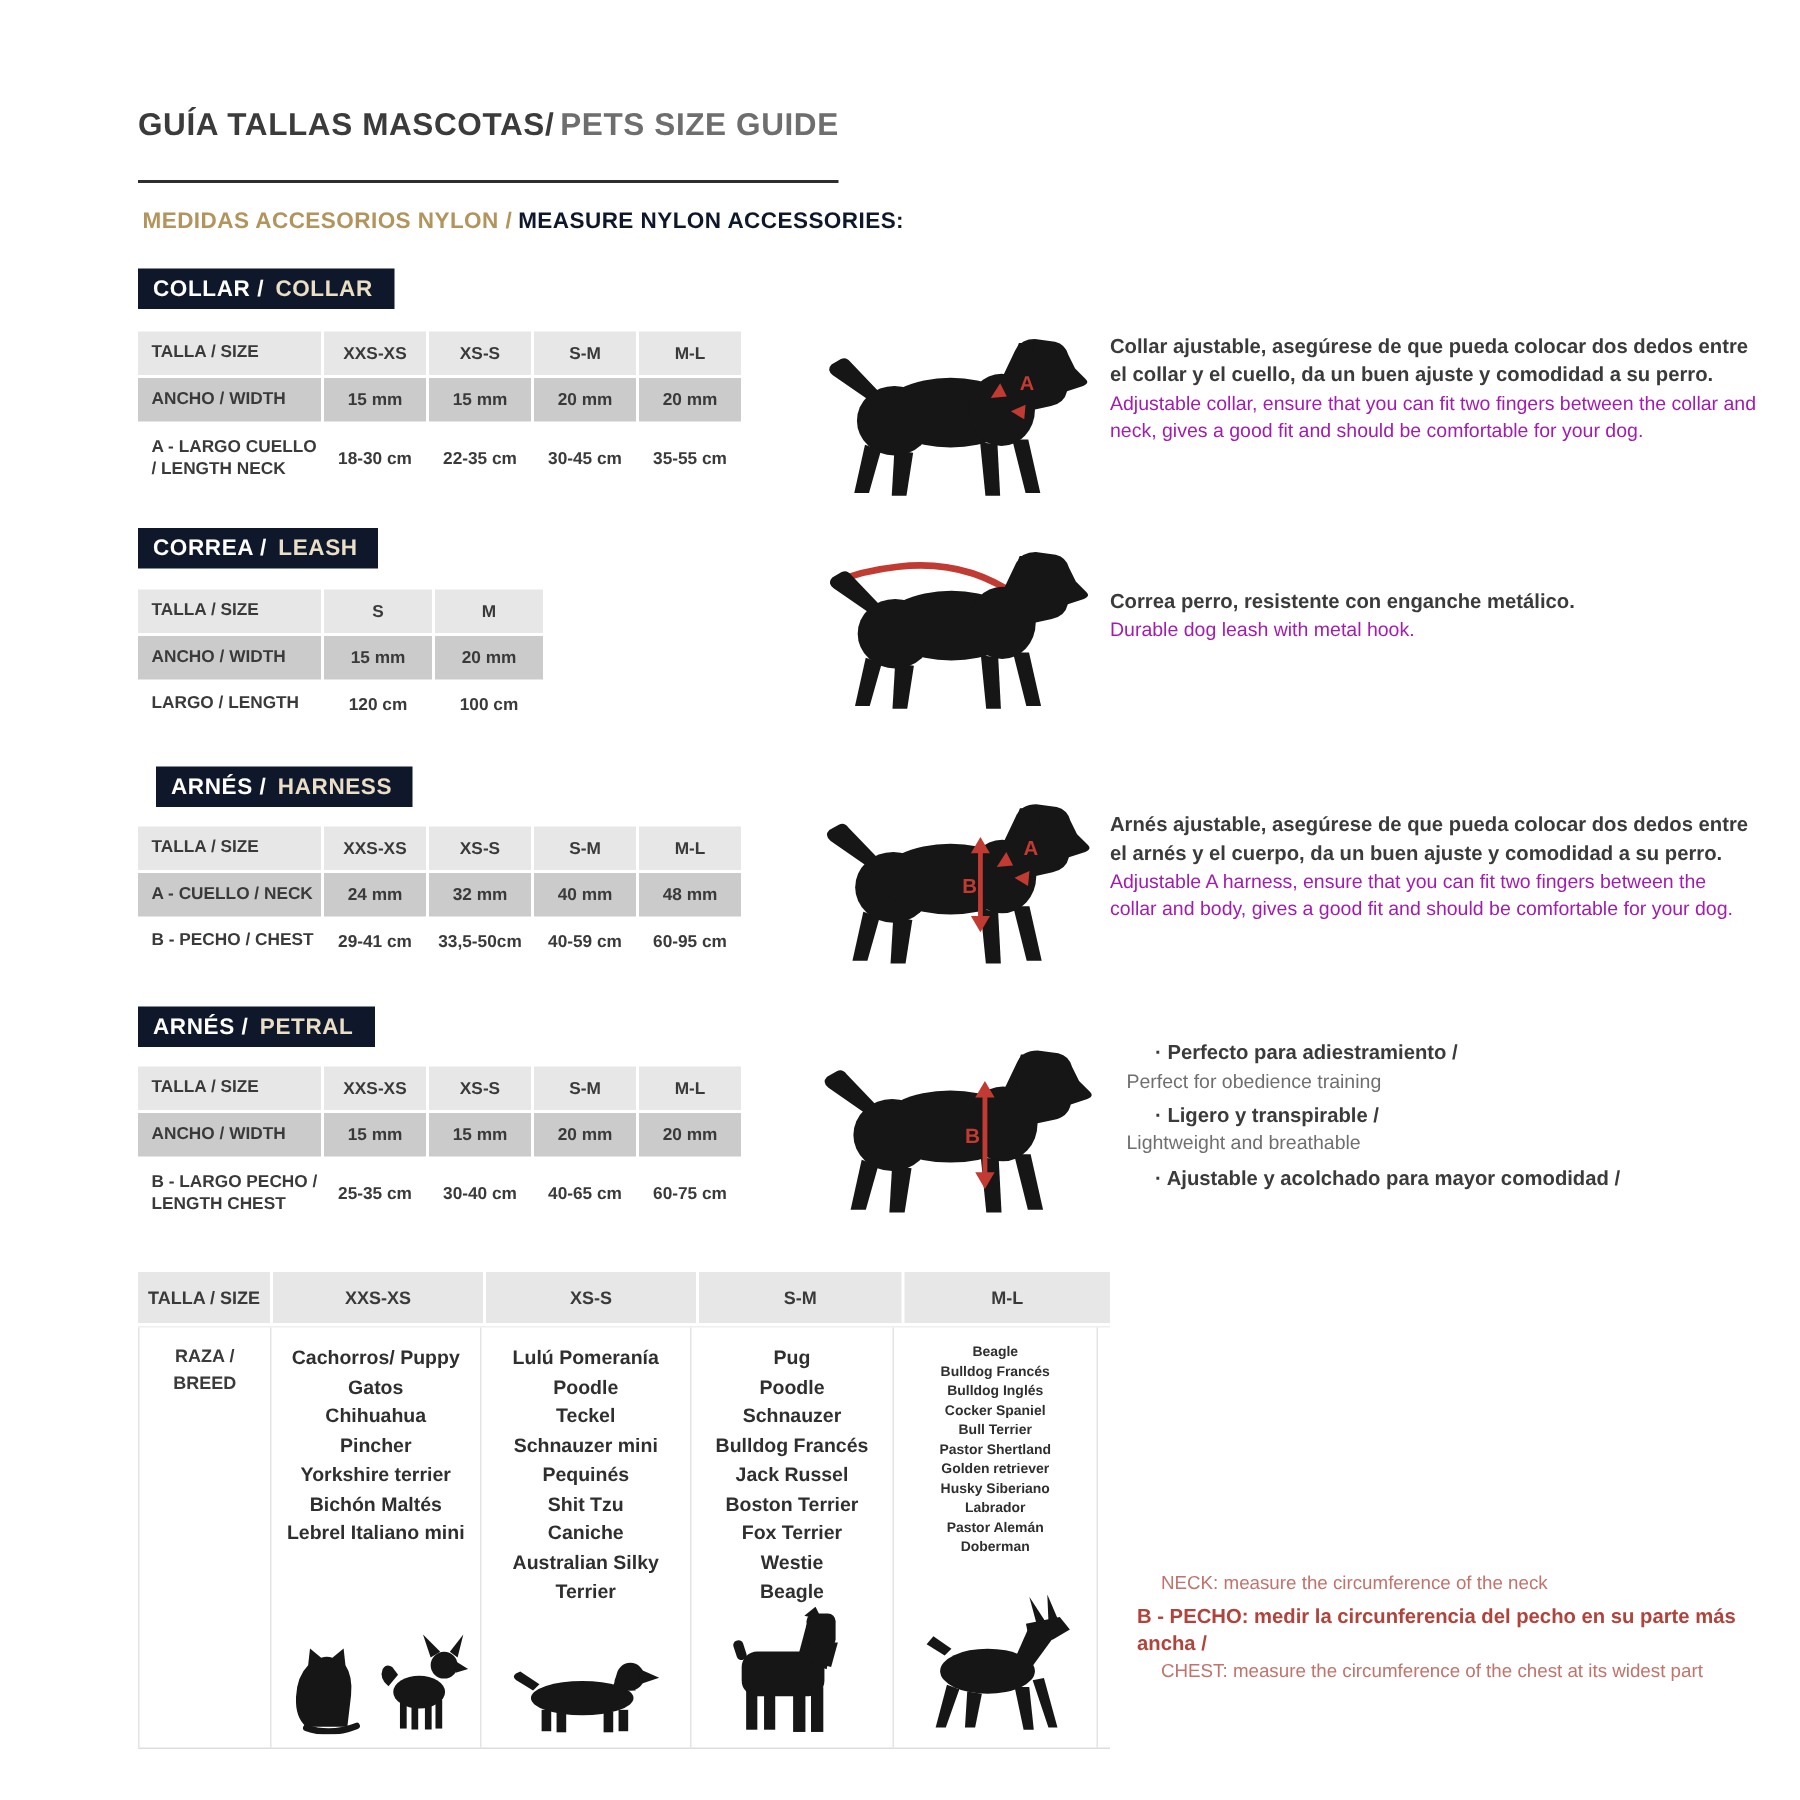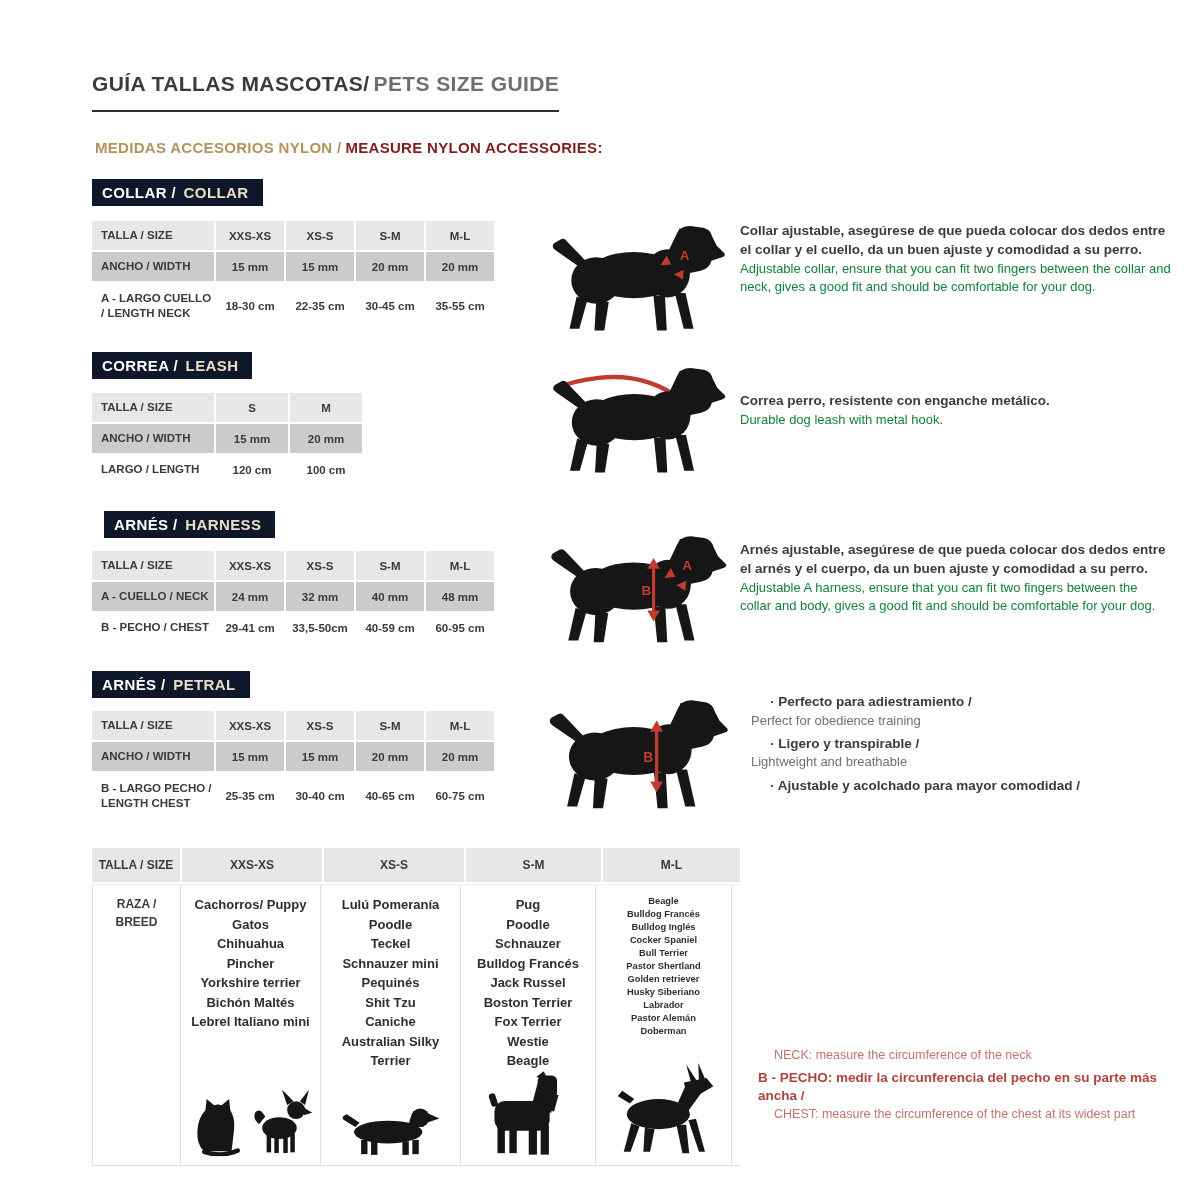--- a/index.html
+++ b/index.html
@@ -2,24 +2,24 @@
 <html><head>
 <meta charset="utf-8">
 <style>
   html,body { margin:0; padding:0; background:#ffffff; }
   .page { position:relative; width:1200px; height:1200px; background:#fff;
           font-family:"Liberation Sans", sans-serif; overflow:hidden; color:#3b3b3b; }
   .abs { position:absolute; }
 
   
   .title { left:92px; top:72px; font-size:21px; font-weight:bold; letter-spacing:.4px;
-           color:#3b3b3b; padding-bottom:14px; border-bottom:2px solid #2e2e2e; }
+           color:#3b3b3b; padding-bottom:24px; border-bottom:2px solid #2e2e2e; }
   .title .en { color:#6e6e6e; margin-left:4px; }
   .subtitle { left:95px; top:139px; font-size:15px; font-weight:bold; letter-spacing:.3px; color:#b3945c; }
-  .subtitle .en { color:#7f1d1d; margin-left:4px; }
+  .subtitle .en { color:#0f172a; margin-left:4px; }
 
   
   .badge { background:#0f172a; color:#fff; font-weight:bold; font-size:15px;
            letter-spacing:.4px; padding:5px 14px 5px 10px; display:inline-block; }
   .badge .en { color:#eadfc6; margin-left:3px; }
 
   
   .trow { display:flex; gap:2px; margin-bottom:2px; }
   .tcell { width:68px; display:flex; align-items:center; justify-content:center;
            font-size:11.5px; font-weight:bold; color:#3a3a3a; text-align:center; }
@@ -27,21 +27,21 @@
                box-sizing:border-box; line-height:1.3; }
   .r1 .tcell { background:#e7e7e7; height:29px; }
   .r2 .tcell { background:#cbcbcb; height:29px; }
   .r3 .tcell { background:#ffffff; height:29px; }
   .r3.tall .tcell { height:45px; }
   .w2 .tcell:not(.lbl) { width:72px; }
 
   
   .desc { width:432px; }
   .desc .es { font-weight:bold; color:#3b3b3b; font-size:13.5px; line-height:1.4; }
-  .desc .en { color:#15803d; font-size:13px; line-height:1.42; }
+  .desc .en { color:#a21caf; font-size:13px; line-height:1.42; }
 
   .bullets { width:432px; }
   .bullet-es { font-weight:bold; color:#3b3b3b; font-size:13.5px; line-height:1.45;margin-left:30px; }
   .bullet-es::before { content:"\00B7  "; }
   .bullet-en { color:#6f6f6f; font-size:13px; margin:0 0 4px 11px; line-height:1.4; }
 
   
   .btable { left:92px; top:848px; width:648px; }
   .bhead { display:flex; gap:2px; margin-bottom:2px; }
   .bhcell { background:#e7e7e7; height:34px; display:flex; align-items:center; justify-content:center;

